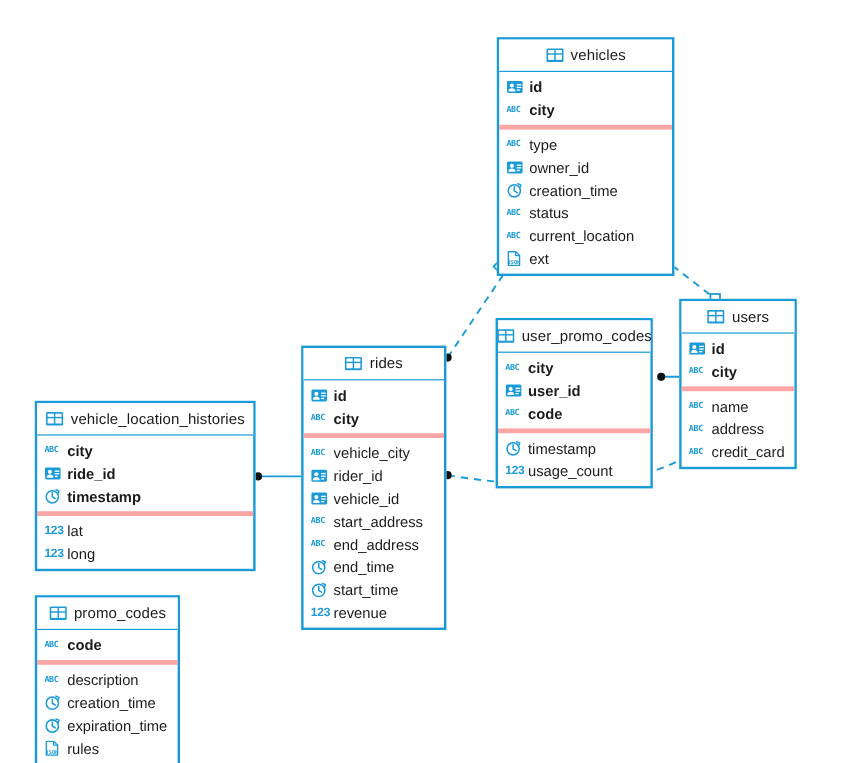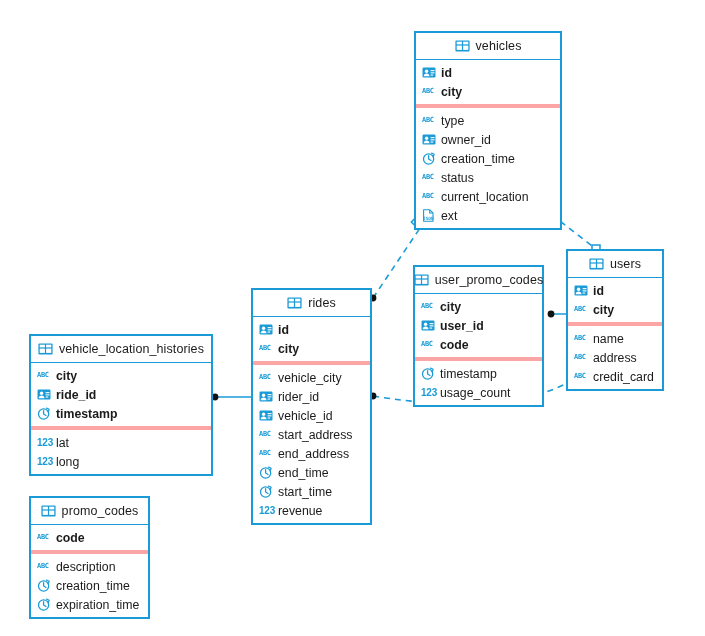--- a/index.html
+++ b/index.html
@@ -451,15 +451,25 @@
         <div class="col-row">
           <span class="ico">
             <svg viewBox="0 0 14 13" xmlns="http://www.w3.org/2000/svg">
               <circle cx="6.6" cy="7" r="5.1" fill="none" stroke="#1a9bd7" stroke-width="1.3"></circle>
               <path d="M6.6 3.7v3.3l2.4 1.5" fill="none" stroke="#1a9bd7" stroke-width="1.3" stroke-linecap="round"></path>
               <path d="M9.6 1.1l2.6 1.1-1.1 2.5" fill="none" stroke="#1a9bd7" stroke-width="1.2" stroke-linecap="round" stroke-linejoin="round"></path>
             </svg>
           </span>
           <span class="col-name">expiration_time</span>
         </div>
+        <div class="col-row">
+          <span class="ico">
+            <svg viewBox="0 0 14 13" xmlns="http://www.w3.org/2000/svg">
+              <path d="M1.6 0.8h6.2l3.2 3.1v8.3H1.6z" fill="#fff" stroke="#1a9bd7" stroke-width="1.1" stroke-linejoin="round"></path>
+              <path d="M7.7 0.9v3.1h3.2" fill="none" stroke="#1a9bd7" stroke-width="1.1" stroke-linejoin="round"></path>
+              <text x="6.3" y="11" font-family="DejaVu Sans Mono, monospace" font-size="4.4" font-weight="bold" fill="#1a9bd7" text-anchor="middle">JSON</text>
+            </svg>
+          </span>
+          <span class="col-name">rules</span>
+        </div>
       </div>
     </div>
   </div>
 
 </body></html>

